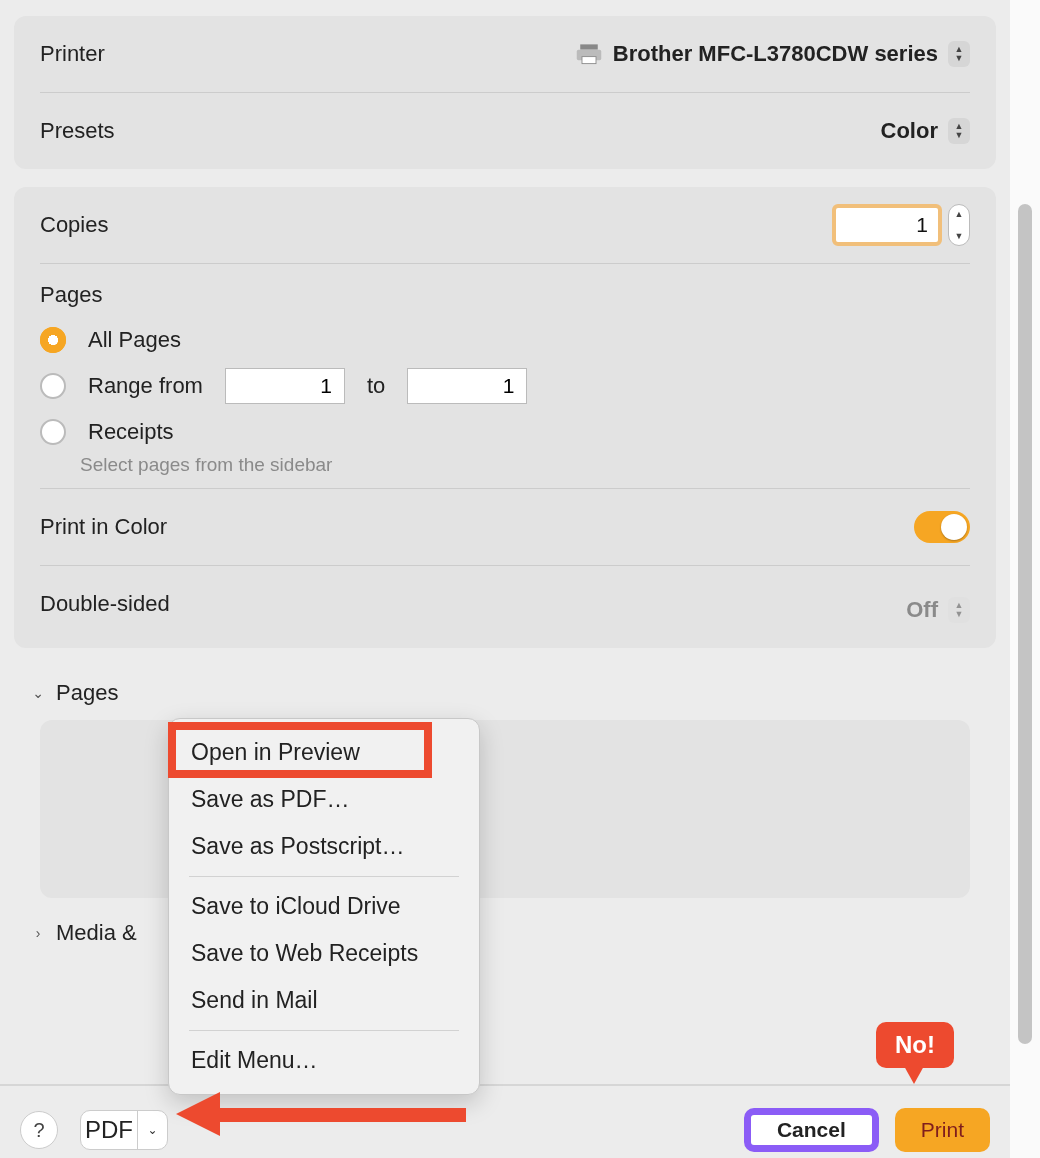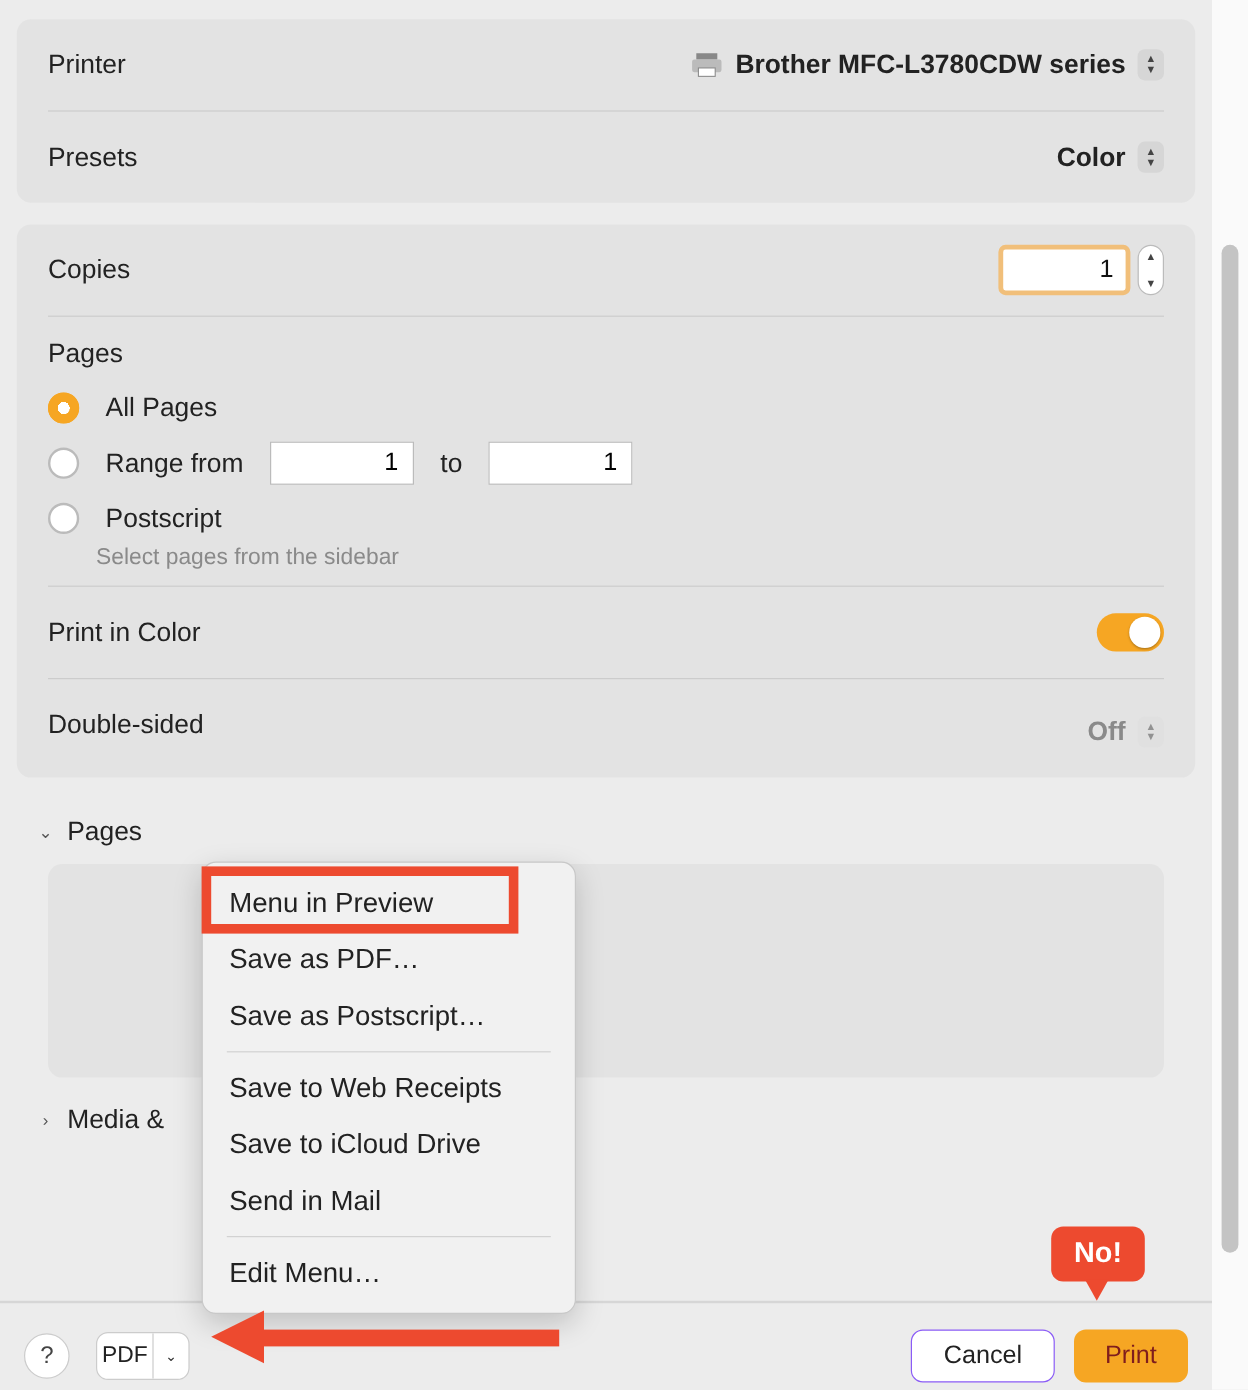--- a/index.html
+++ b/index.html
@@ -44,24 +44,24 @@
   .chev { font-size:14px; color:#555; width:16px; text-align:center;}
 
   
   .subpanel { background:#e3e3e3; border-radius:12px; margin:0 40px 16px 40px; padding:20px 30px; }
   .sub-row { font-size:22px; padding:10px 0; display:flex;}
 
   
   .bottom-bar { position:absolute; left:0; right:0; bottom:0; height:90px; border-top:2px solid #d6d6d6; background:#ececec; display:flex; align-items:center; padding:0 20px; }
   .help-btn { width:38px; height:38px; border-radius:50%; background:#fff; border:1px solid #ccc; display:flex; align-items:center; justify-content:center; font-size:20px; color:#444; margin-right:22px;}
   .pdf-btn { height:40px; border:1px solid #ccc; border-radius:10px; background:#fff; display:flex; align-items:center; overflow:hidden; }
-  .pdf-btn .pdf-label { padding:0 4px; font-size:19px; }
+  .pdf-btn .pdf-label { padding:0 4px; font-size:24px; }
   .pdf-btn .pdf-arrow { width:30px; height:100%; border-left:1px solid #ccc; display:flex; align-items:center; justify-content:center; font-size:12px; color:#333;}
   .bottom-bar .spacer { flex:1;}
-  .std-btn { height:44px; border-radius:10px; padding:0 26px; font-size:21px; border:1px solid #8b5cf6; background:#fff; color:#222; margin-left:16px;}
+  .std-btn { height:44px; border-radius:10px; padding:0 26px; font-size:21px; border:7px solid #8b5cf6; background:#fff; color:#222; margin-left:16px;font-weight:bold;}
   .print-btn { background:#f6a623; border:none; color:#7f1d1d; font-weight:400; }
 
   
   .menu { position:absolute; left:168px; top:702px; width:312px; background:#f1f1f1; border:1px solid #c8c8c8; border-radius:12px; box-shadow:0 8px 24px rgba(0,0,0,.18); padding:10px 0; }
   .menu-item { font-size:23px; padding:10px 22px; color:#222; }
   .menu-sep { height:1px; background:#d2d2d2; margin:6px 20px; }
   .menu-highlight { position:absolute; left:168px; top:706px; width:264px; height:56px; border:8px solid #ed4a2f; pointer-events:none; }
 
   
   .arrow-annot { position:absolute; left:176px; top:1076px; width:290px; height:44px; pointer-events:none; }
@@ -131,21 +131,21 @@
     <div class="radio-row">
       <span class="radio"></span>
       <span>Range from</span>
       <input class="range-input" value="1" style="">
       <span>to</span>
       <input class="range-input" value="1" style="">
     </div>
 
     <div class="radio-row">
       <span class="radio"></span>
-      <span>Postscript</span>
+      <span>Receipts</span>
     </div>
     <div class="hint">Select pages from the sidebar</div>
 
     <div class="divider"></div>
     <div class="row">
       <span class="label">Print in Color</span>
       <span class="spacer"></span>
       <span class="toggle"></span>
     </div>
 
@@ -191,26 +191,26 @@
     <div class="pdf-btn">
       <span class="pdf-label">PDF</span>
       <span class="pdf-arrow">⌄</span>
     </div>
     <span class="spacer"></span>
     <button class="std-btn">Cancel</button>
     <button class="std-btn print-btn">Print</button>
   </div>
 
   <div class="menu">
-    <div class="menu-item">Menu in Preview</div>
+    <div class="menu-item">Open in Preview</div>
     <div class="menu-item">Save as PDF…</div>
     <div class="menu-item">Save as Postscript…</div>
     <div class="menu-sep"></div>
+    <div class="menu-item">Save to iCloud Drive</div>
     <div class="menu-item">Save to Web Receipts</div>
-    <div class="menu-item">Save to iCloud Drive</div>
     <div class="menu-item">Send in Mail</div>
     <div class="menu-sep"></div>
     <div class="menu-item">Edit Menu…</div>
   </div>
   <div class="menu-highlight"></div>
 
   <div class="arrow-annot">
     <div class="arrow-line"></div>
     <div class="arrow-head"></div>
   </div>

